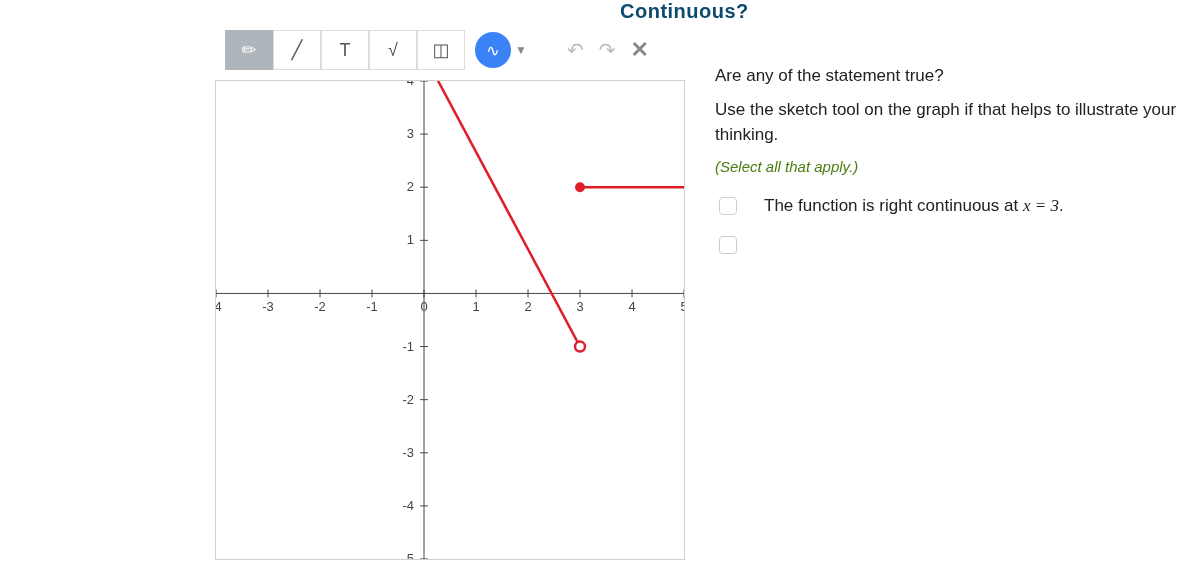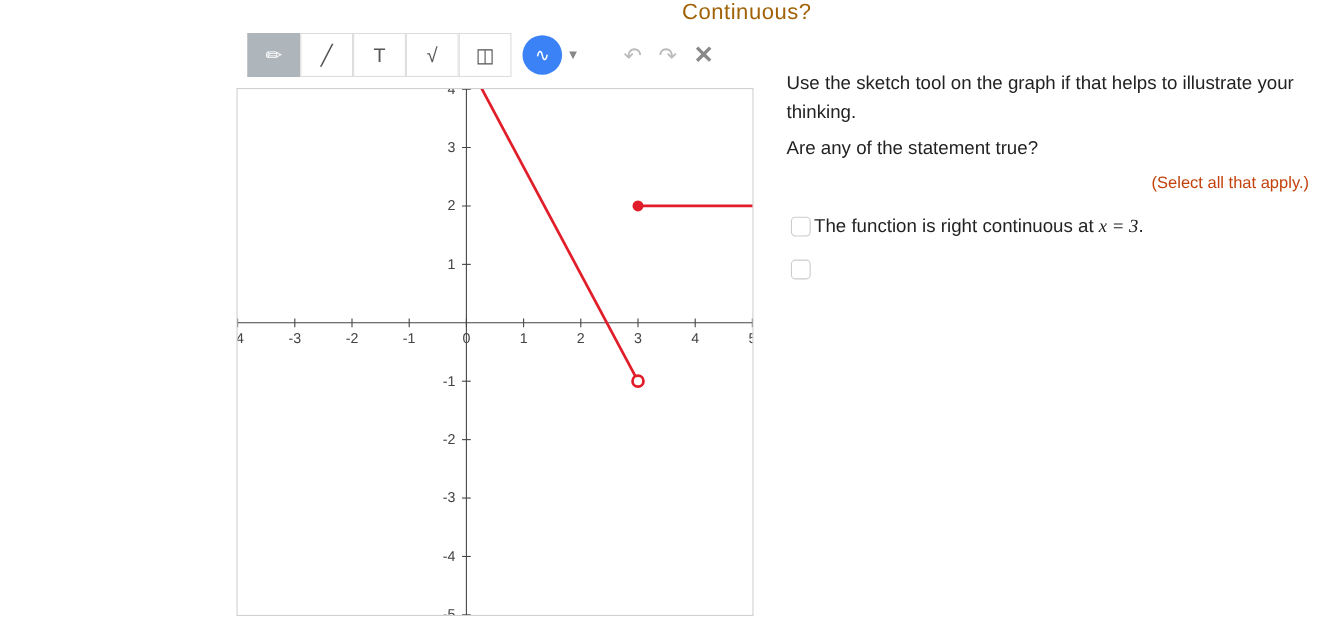--- a/index.html
+++ b/index.html
@@ -10,22 +10,23 @@
     width: 1200px;
     height: 577px;
     overflow: hidden;
     position: relative;
   }
   .header-title {
     position: absolute;
     top: 0;
     left: 620px;
     font-size: 20px;
-    color: #a16207;
+    color: #0c4a6e;
     letter-spacing: 0.5px;
+    font-weight: bold;
   }
   .toolbar {
     position: absolute;
     top: 30px;
     left: 225px;
     display: flex;
     gap: 0;
     align-items: center;
   }
   .tool-btn {
@@ -89,27 +90,27 @@
   .question-panel {
     position: absolute;
     top: 55px;
     left: 715px;
     width: 475px;
     font-size: 17px;
     color: #222;
     line-height: 1.5;
   }
   .question-panel p { margin: 8px 0; }
-  .hint { color: #c2410c; font-size: 15px; text-align: right; }
+  .hint { color: #4d7c0f; font-style: italic; font-size: 15px; }
   .options { margin-top: 15px; }
   .option-row {
     display: flex;
     align-items: center;
     margin: 14px 0;
-    gap: 0;
+    gap: 24px;
   }
   .option-row input[type="checkbox"] {
     width: 18px;
     height: 18px;
     border: 1px solid #ccc;
     border-radius: 4px;
     appearance: none;
     background: #fff;
     cursor: pointer;
   }
@@ -191,22 +192,22 @@
       <line x1="204.88888888888889" y1="0" x2="212.88888888888889" y2="0" stroke="#444"></line>
       <text x="198.88888888888889" y="4" text-anchor="end" font-size="13" fill="#444">4</text>
       <path d="M208.88888888888889 -26.666666666666686 L365.55555555555554 266.6666666666667 " stroke="#e11d2a" stroke-width="2.5" fill="none"></path>
       <circle cx="365.55555555555554" cy="266.6666666666667" r="5" fill="#fff" stroke="#e11d2a" stroke-width="2.5"></circle>
       <path d="M365.55555555555554 106.66666666666669 L496.11111111111114 106.66666666666669 " stroke="#e11d2a" stroke-width="2.5" fill="none"></path>
       <circle cx="365.55555555555554" cy="106.66666666666669" r="5" fill="#e11d2a"></circle>
     </svg>
 </div>
 
 <div class="question-panel">
+  <p>Are any of the statement true?</p>
   <p>Use the sketch tool on the graph if that helps to illustrate your thinking.</p>
-  <p>Are any of the statement true?</p>
   <p class="hint">(Select all that apply.)</p>
   <div class="options" id="options">
       <div class="option-row">
         <input type="checkbox" style="">
         <span>The function is right continuous at <span class="math-var">x = 3</span>.</span>
       </div>
       <div class="option-row">
         <input type="checkbox" style="">
       </div>
     </div>

